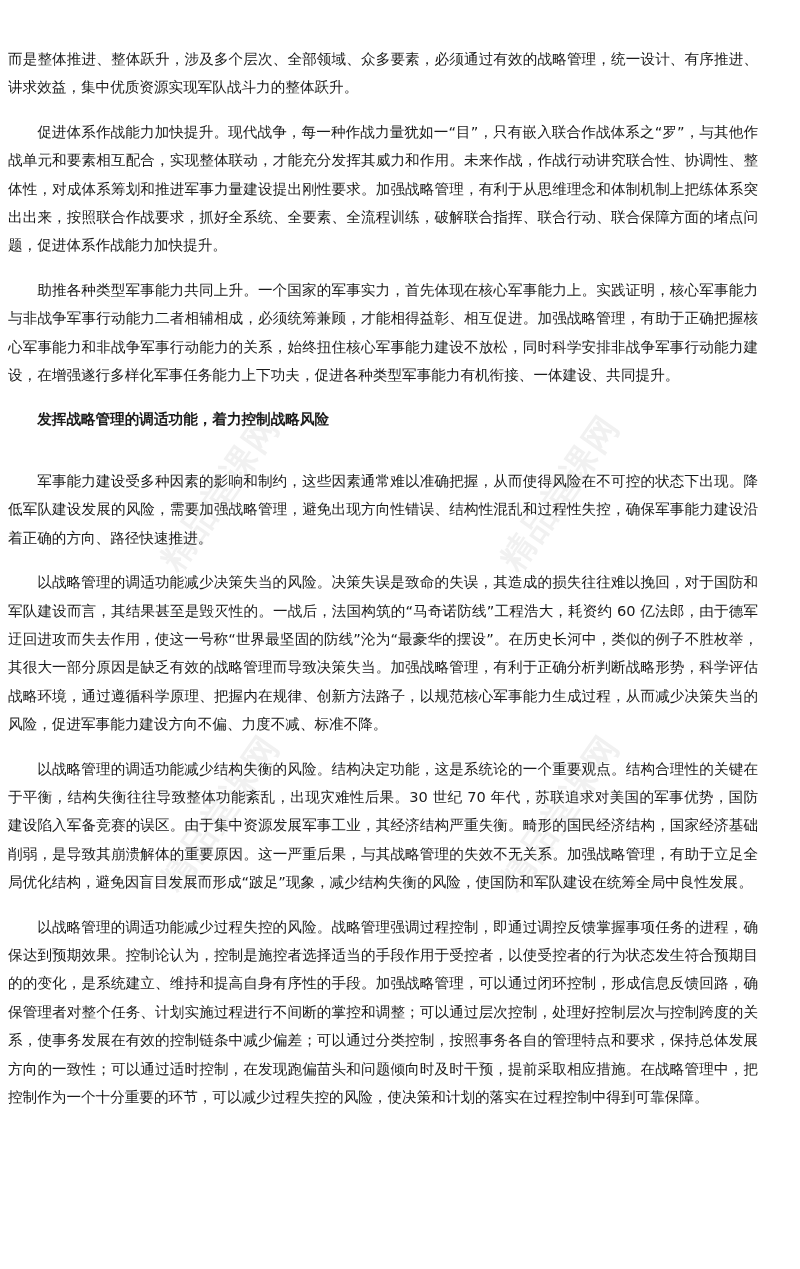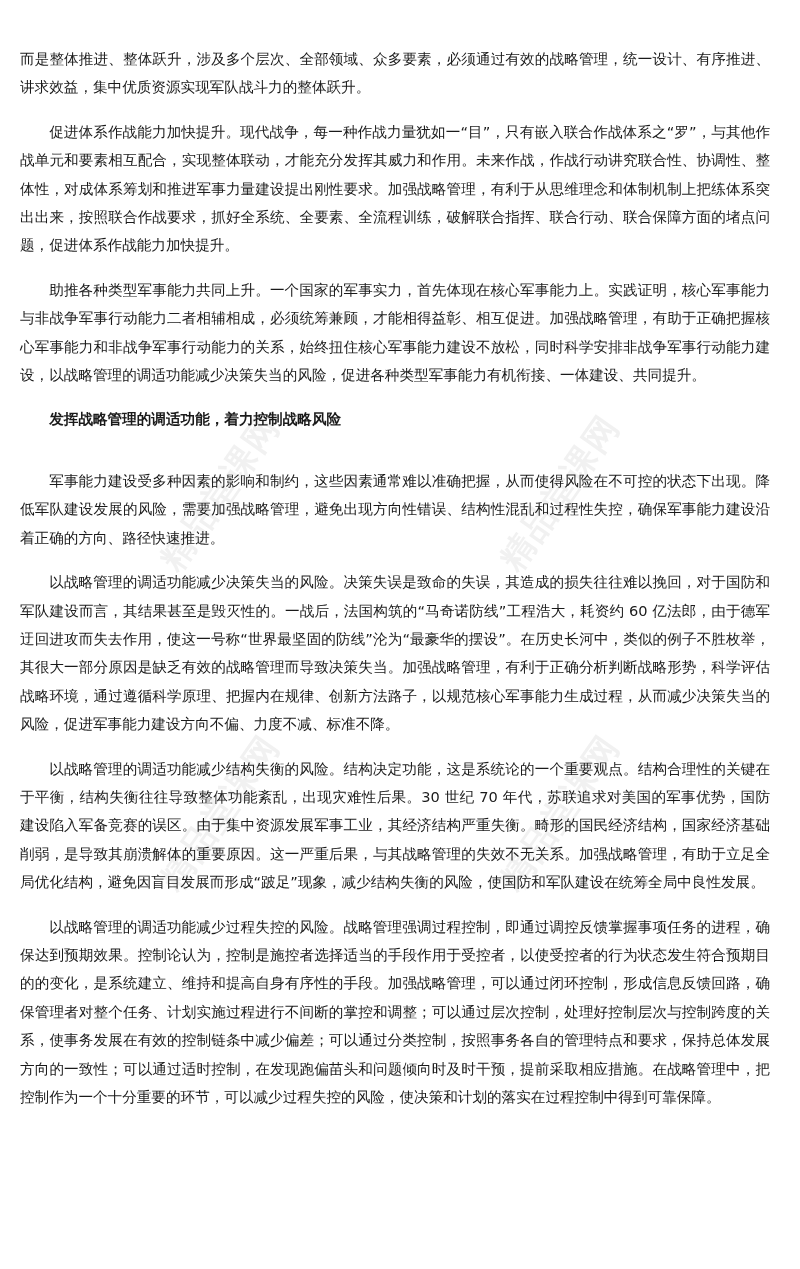--- a/index.html
+++ b/index.html
@@ -10,21 +10,21 @@
     body {
       width: 800px;
       height: 1269px;
       position: relative;
       overflow: hidden;
       font-family: "DejaVu Sans", "Liberation Sans", sans-serif;
       color: #1a1a1a;
     }
     .page {
       position: absolute;
-      left: 20px;
+      left: 8px;
       top: 45px;
       width: 750px;
       font-size: 14.6px;
       line-height: 28.4px;
       text-align: justify;
       z-index: 2;
     }
     .para {
       margin: 0 0 16px 0;
       text-indent: 0;
@@ -60,19 +60,19 @@
 <div class="watermark-layer">
   <div class="wm" style="left:130px; top:470px;">精品堂课网</div>
   <div class="wm" style="left:470px; top:470px;">精品堂课网</div>
   <div class="wm" style="left:130px; top:790px;">精品堂课网</div>
   <div class="wm" style="left:470px; top:790px;">精品堂课网</div>
 </div>
 
 <div class="page">
   <p class="para">而是整体推进、整体跃升，涉及多个层次、全部领域、众多要素，必须通过有效的战略管理，统一设计、有序推进、讲求效益，集中优质资源实现军队战斗力的整体跃升。</p>
   <p class="para indent">促进体系作战能力加快提升。现代战争，每一种作战力量犹如一“目”，只有嵌入联合作战体系之“罗”，与其他作战单元和要素相互配合，实现整体联动，才能充分发挥其威力和作用。未来作战，作战行动讲究联合性、协调性、整体性，对成体系筹划和推进军事力量建设提出刚性要求。加强战略管理，有利于从思维理念和体制机制上把练体系突出出来，按照联合作战要求，抓好全系统、全要素、全流程训练，破解联合指挥、联合行动、联合保障方面的堵点问题，促进体系作战能力加快提升。</p>
-  <p class="para indent">助推各种类型军事能力共同上升。一个国家的军事实力，首先体现在核心军事能力上。实践证明，核心军事能力与非战争军事行动能力二者相辅相成，必须统筹兼顾，才能相得益彰、相互促进。加强战略管理，有助于正确把握核心军事能力和非战争军事行动能力的关系，始终扭住核心军事能力建设不放松，同时科学安排非战争军事行动能力建设，以战略管理的调适功能减少决策失当的风险，促进各种类型军事能力有机衔接、一体建设、共同提升。</p>
+  <p class="para indent">助推各种类型军事能力共同上升。一个国家的军事实力，首先体现在核心军事能力上。实践证明，核心军事能力与非战争军事行动能力二者相辅相成，必须统筹兼顾，才能相得益彰、相互促进。加强战略管理，有助于正确把握核心军事能力和非战争军事行动能力的关系，始终扭住核心军事能力建设不放松，同时科学安排非战争军事行动能力建设，在增强遂行多样化军事任务能力上下功夫，促进各种类型军事能力有机衔接、一体建设、共同提升。</p>
   <p class="heading">发挥战略管理的调适功能，着力控制战略风险</p>
   <p class="para indent">军事能力建设受多种因素的影响和制约，这些因素通常难以准确把握，从而使得风险在不可控的状态下出现。降低军队建设发展的风险，需要加强战略管理，避免出现方向性错误、结构性混乱和过程性失控，确保军事能力建设沿着正确的方向、路径快速推进。</p>
   <p class="para indent">以战略管理的调适功能减少决策失当的风险。决策失误是致命的失误，其造成的损失往往难以挽回，对于国防和军队建设而言，其结果甚至是毁灭性的。一战后，法国构筑的“马奇诺防线”工程浩大，耗资约 60 亿法郎，由于德军迂回进攻而失去作用，使这一号称“世界最坚固的防线”沦为“最豪华的摆设”。在历史长河中，类似的例子不胜枚举，其很大一部分原因是缺乏有效的战略管理而导致决策失当。加强战略管理，有利于正确分析判断战略形势，科学评估战略环境，通过遵循科学原理、把握内在规律、创新方法路子，以规范核心军事能力生成过程，从而减少决策失当的风险，促进军事能力建设方向不偏、力度不减、标准不降。</p>
   <p class="para indent">以战略管理的调适功能减少结构失衡的风险。结构决定功能，这是系统论的一个重要观点。结构合理性的关键在于平衡，结构失衡往往导致整体功能紊乱，出现灾难性后果。30 世纪 70 年代，苏联追求对美国的军事优势，国防建设陷入军备竞赛的误区。由于集中资源发展军事工业，其经济结构严重失衡。畸形的国民经济结构，国家经济基础削弱，是导致其崩溃解体的重要原因。这一严重后果，与其战略管理的失效不无关系。加强战略管理，有助于立足全局优化结构，避免因盲目发展而形成“跛足”现象，减少结构失衡的风险，使国防和军队建设在统筹全局中良性发展。</p>
   <p class="para indent">以战略管理的调适功能减少过程失控的风险。战略管理强调过程控制，即通过调控反馈掌握事项任务的进程，确保达到预期效果。控制论认为，控制是施控者选择适当的手段作用于受控者，以使受控者的行为状态发生符合预期目的的变化，是系统建立、维持和提高自身有序性的手段。加强战略管理，可以通过闭环控制，形成信息反馈回路，确保管理者对整个任务、计划实施过程进行不间断的掌控和调整；可以通过层次控制，处理好控制层次与控制跨度的关系，使事务发展在有效的控制链条中减少偏差；可以通过分类控制，按照事务各自的管理特点和要求，保持总体发展方向的一致性；可以通过适时控制，在发现跑偏苗头和问题倾向时及时干预，提前采取相应措施。在战略管理中，把控制作为一个十分重要的环节，可以减少过程失控的风险，使决策和计划的落实在过程控制中得到可靠保障。</p>
 </div>
 
 </body></html>

